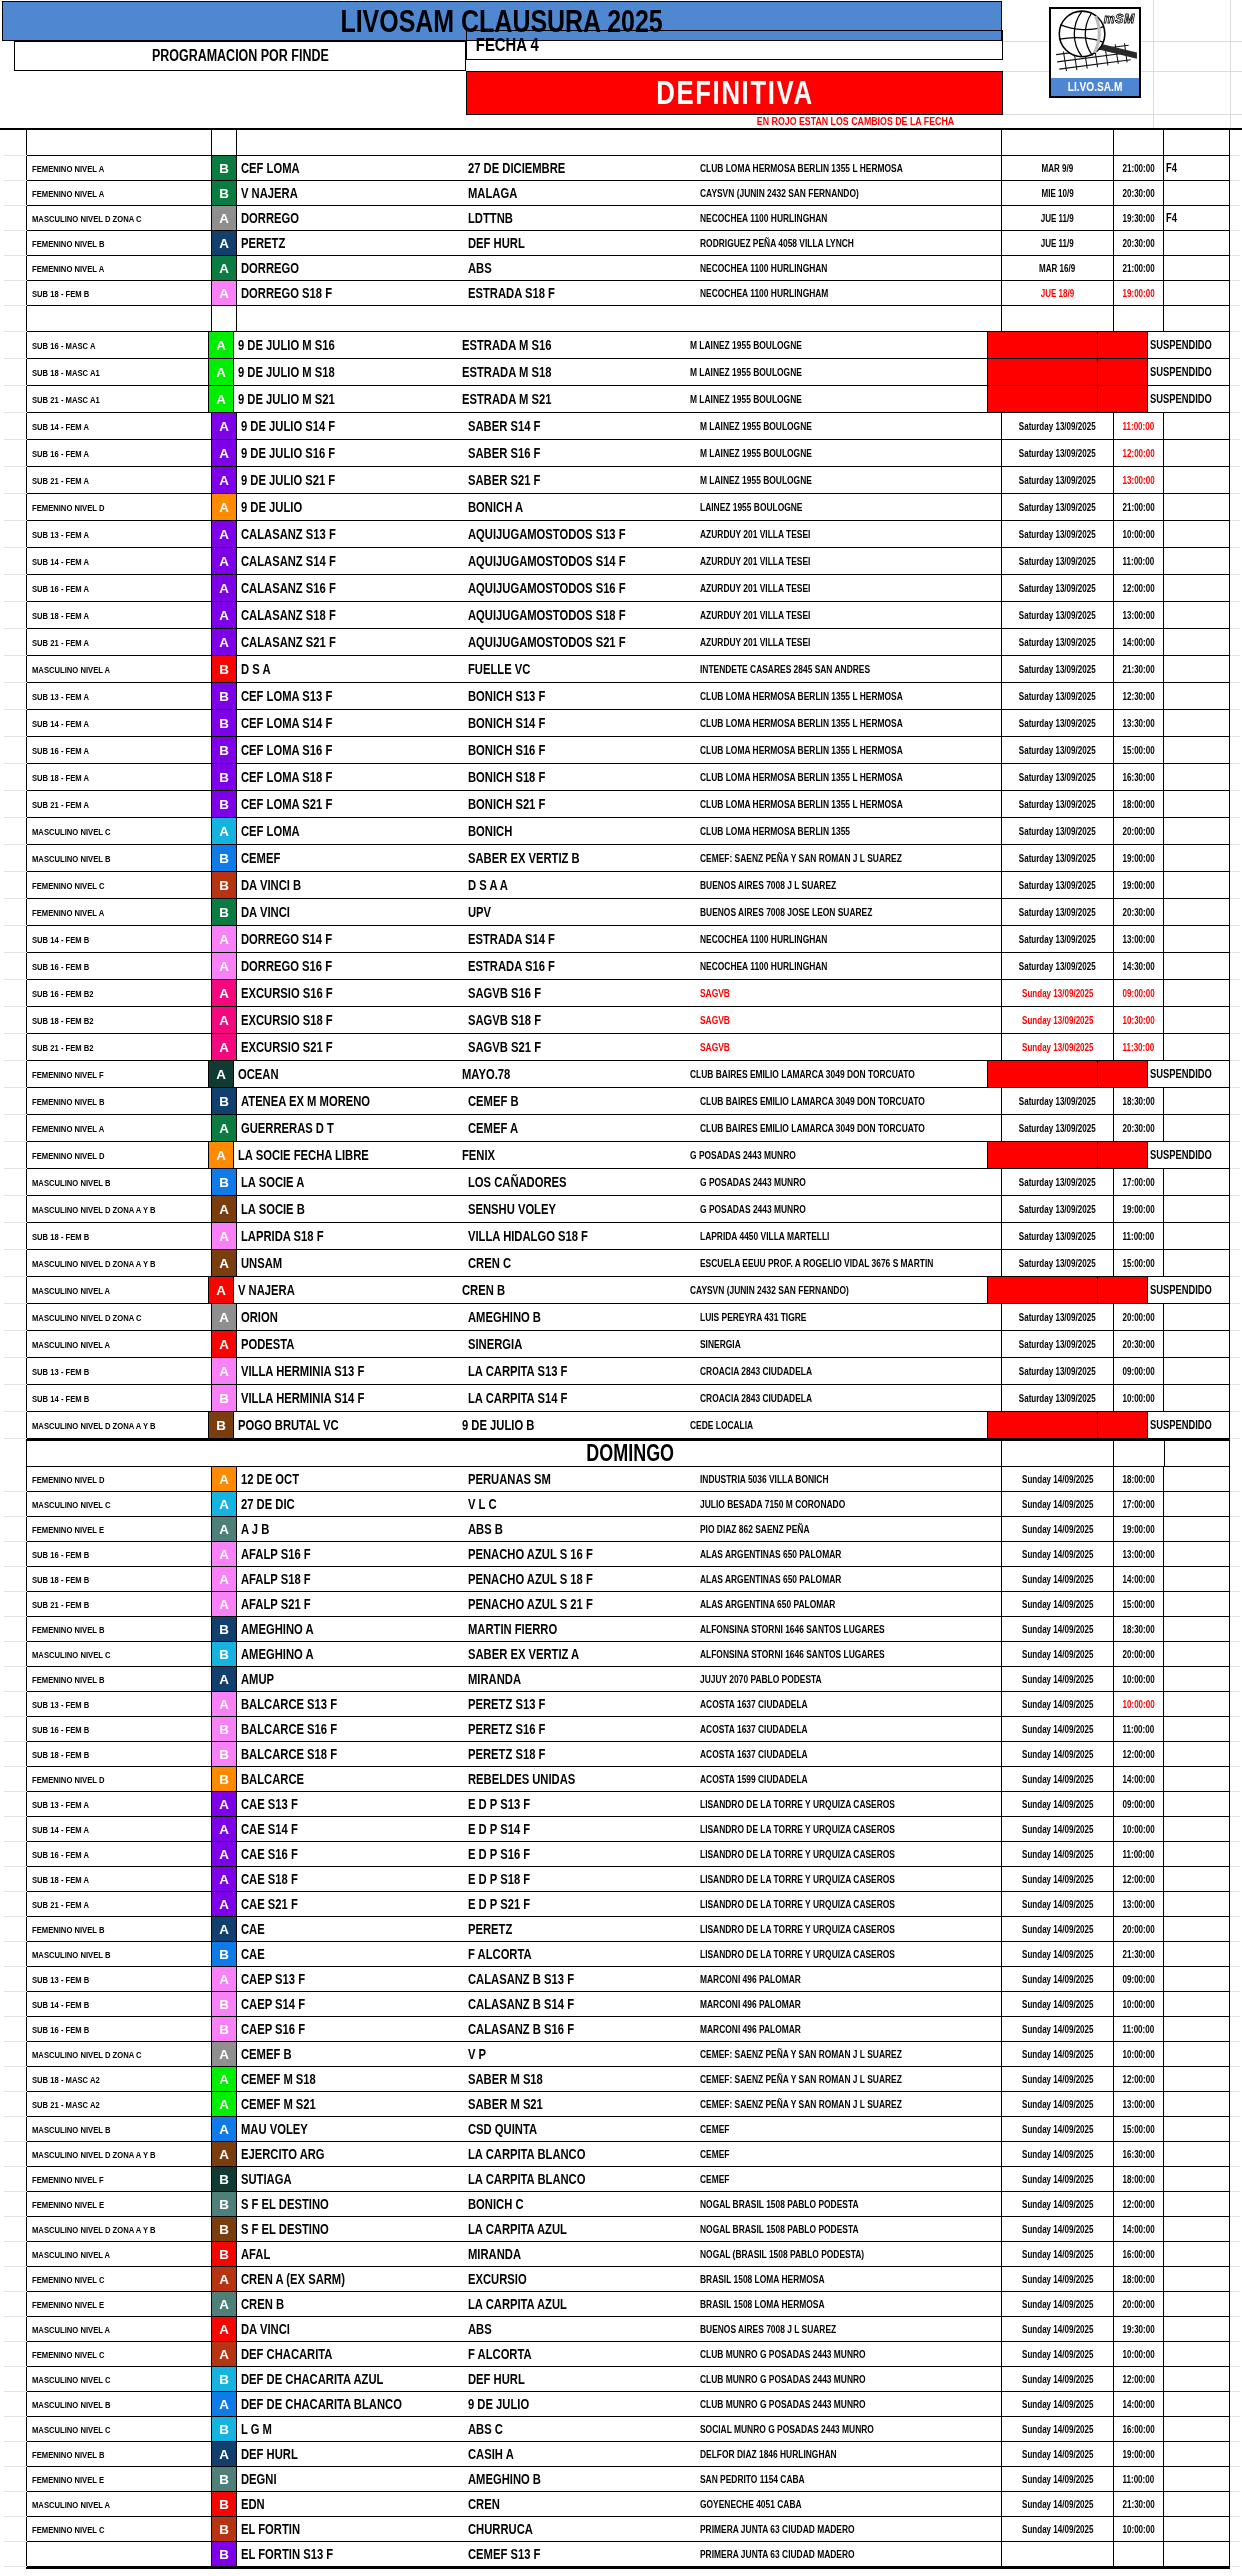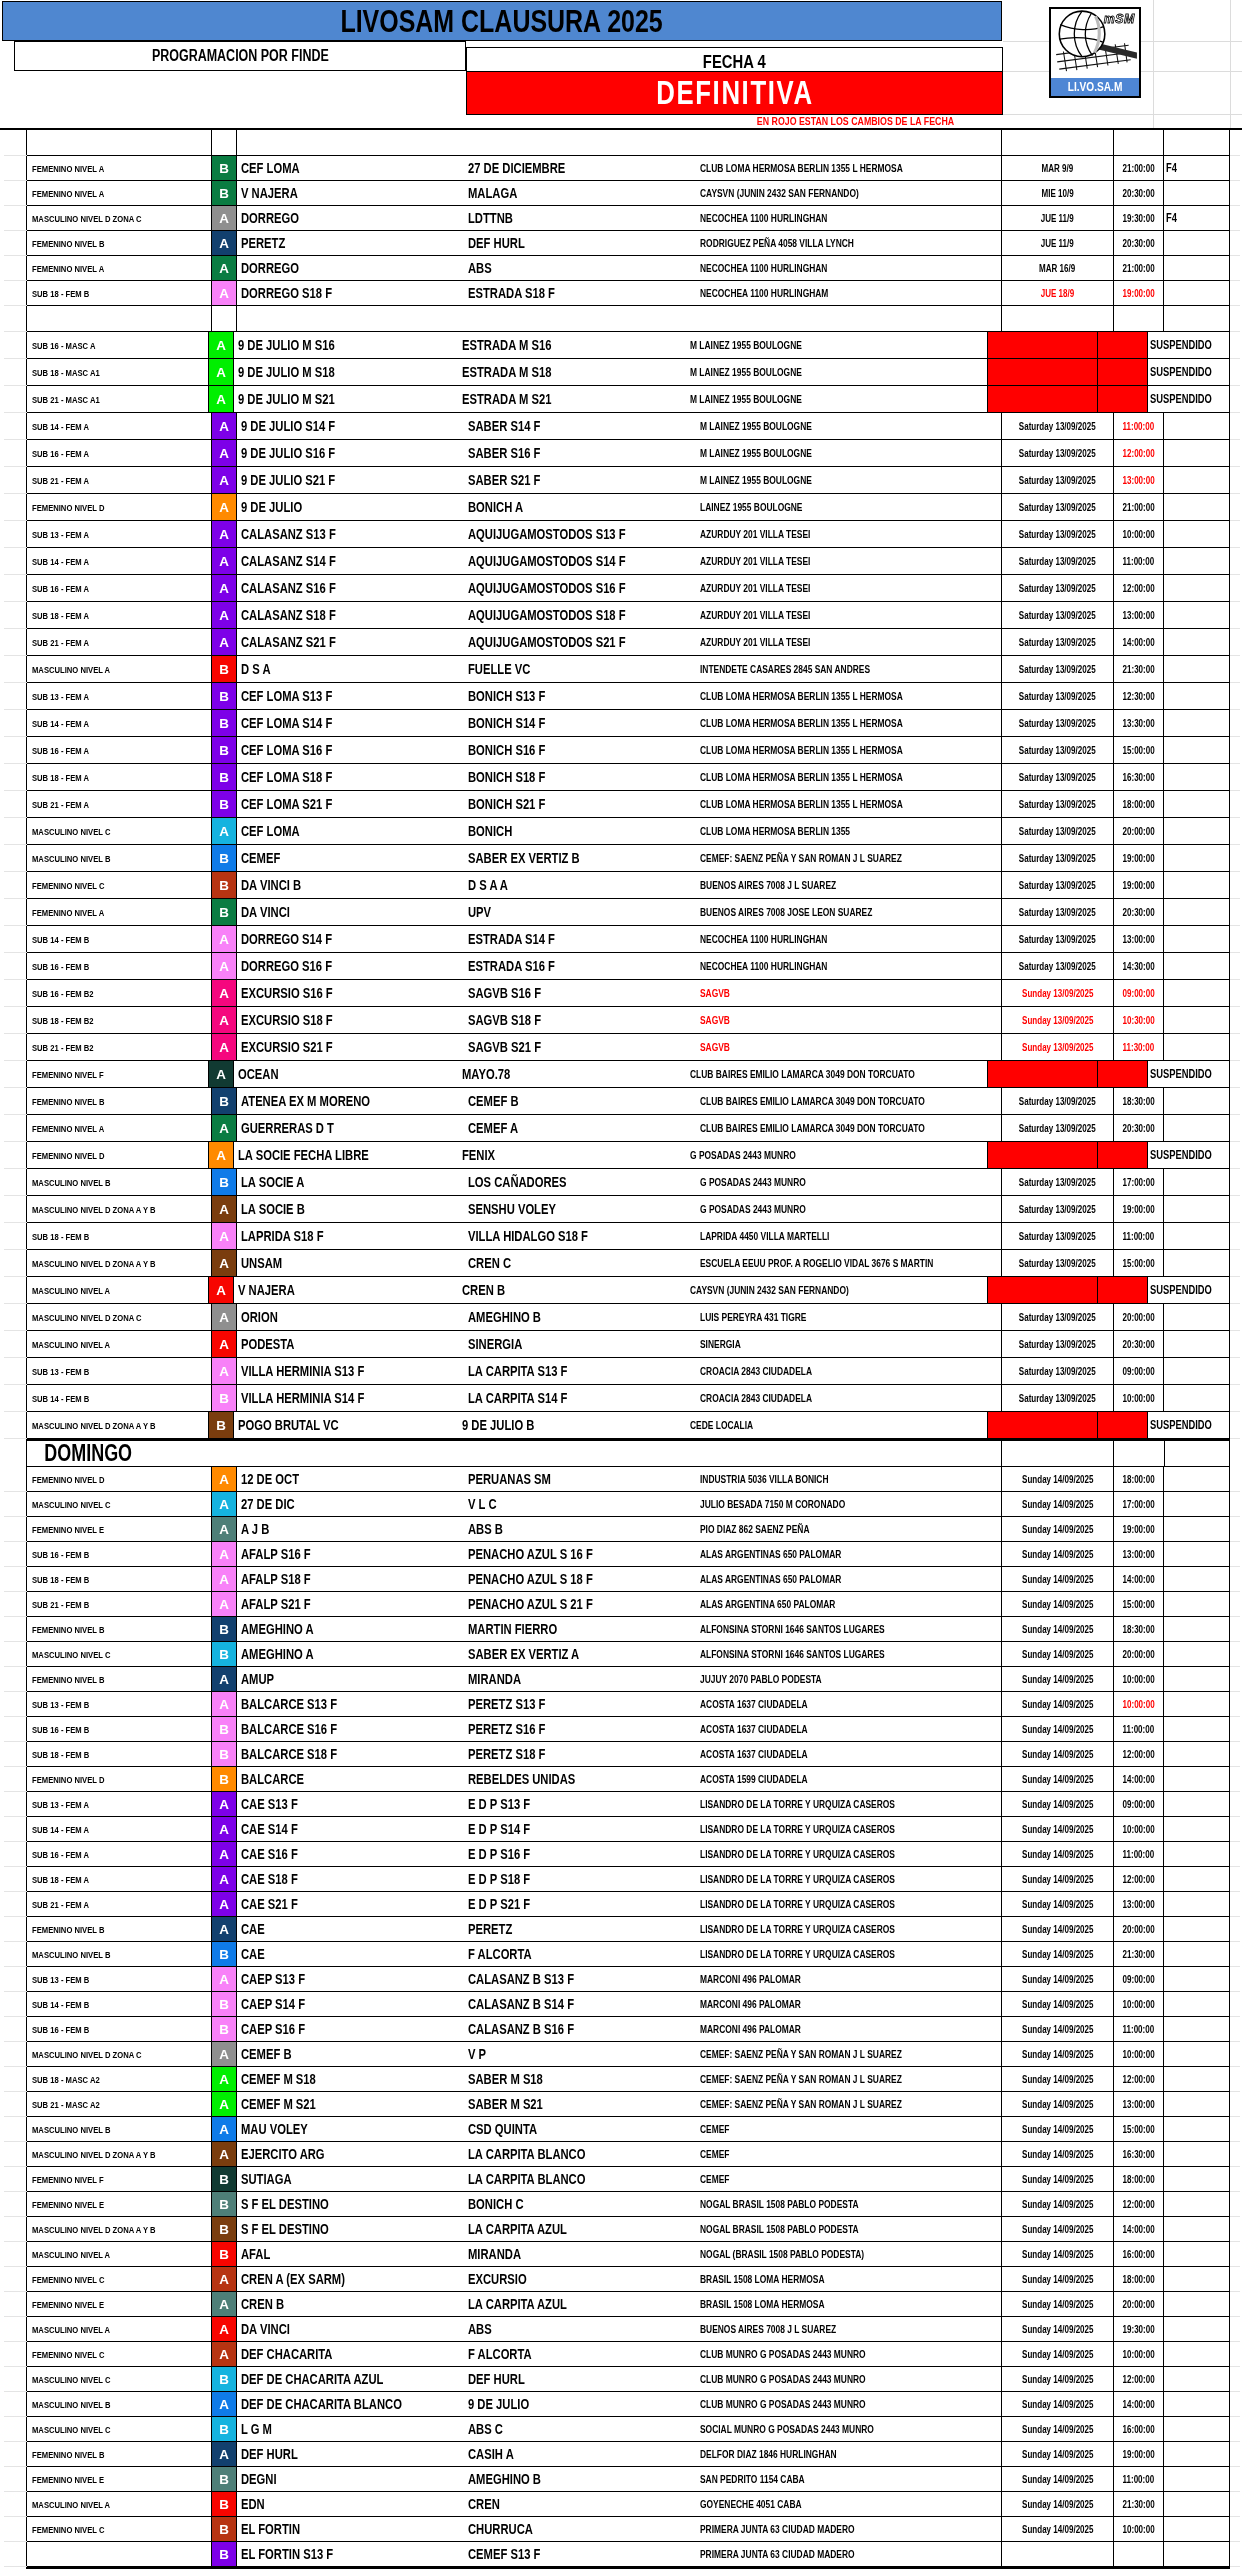--- a/index.html
+++ b/index.html
@@ -8,22 +8,22 @@
   .cn {display:inline-block;transform:scaleX(.78);transform-origin:0 50%;white-space:nowrap}
   .cnc{display:inline-block;transform:scaleX(.78);transform-origin:50% 50%;white-space:nowrap}
   .red{color:#FF0000}
 
   
   #titlebar{position:absolute;left:1.5px;top:1px;width:1000px;height:40px;background:#4F87D0;
             border:1px solid #000;box-sizing:border-box;display:flex;align-items:center;justify-content:center}
   #titlebar span{font-size:32px}
   #progcell{position:absolute;left:14.4px;top:41px;width:452px;height:30px;border:1px solid #000;
             box-sizing:border-box;display:flex;align-items:center;justify-content:center;font-size:16px}
-  #fechacell{position:absolute;left:466px;top:47px;width:537px;height:30px;border:1px solid #000;
-            box-sizing:border-box;display:flex;align-items:center;justify-content:center;font-size:19px}
+  #fechacell{position:absolute;left:466px;top:30px;width:537px;height:30px;border:1px solid #000;
+            box-sizing:border-box;display:flex;align-items:center;font-size:19px}
   #defcell{position:absolute;left:466px;top:71px;width:537px;height:44px;background:#FF0000;color:#fff;
             border:1px solid #000;box-sizing:border-box;display:flex;align-items:center;justify-content:center;
             font-size:33px;letter-spacing:2.1px}
   #rednote{position:absolute;left:466px;top:115px;width:516px;text-align:right;color:#FF0000;font-size:11.3px}
   .gl{position:absolute;background:#DCDCDC}
   #divider{position:absolute;left:0;top:128px;width:1242px;height:2.1px;background:#000}
 
   
   #logo{position:absolute;left:1049px;top:6.7px;width:92px;height:91px;border:2.1px solid #000;
         background:#fff;box-sizing:border-box}
@@ -32,21 +32,21 @@
   #logo .msm{position:absolute;right:4.1px;top:3.1px;font-size:12.4px;font-style:italic;color:#fff;
         -webkit-text-stroke:0.8px #000;letter-spacing:0.5px}
   #logo svg{position:absolute;left:0;top:0}
 
   
   #table{position:absolute;left:26px;top:130px;width:1204px;box-sizing:border-box;
          border-left:0.5px solid #000;border-right:0.5px solid #000;border-bottom:2.1px solid #000}
   .band{position:relative;height:25px;border-bottom:1px solid #000;display:flex;align-items:center;
         justify-content:center;font-size:23px}
   .band.s1{height:26px;border-top:2.1px solid #000}
-  .band.s2{height:25px;border-top:2.1px solid #000;justify-content:flex-start;padding-left:5.2px}
+  .band.s2{height:25px;border-top:2.1px solid #000;justify-content:center;padding-left:5.2px}
   .band .vl{position:absolute;top:0;bottom:0;width:0.5px;background:#000}
   .vl.v1{left:974px}.vl.v2{left:1086px}.vl.v3{left:1137px}
 
   .r{display:flex;border-bottom:0.5px solid #000;position:relative}
   .sec0{height:24px}.sec1{height:26px}.sec2{height:24px}.blank{height:25px}
   .r::before{content:"";position:absolute;left:-23px;width:23px;bottom:-0.5px;height:0.5px;background:#E4E4E4}
   .r::after{content:"";position:absolute;right:-10.8px;width:10.3px;bottom:-0.5px;height:0.5px;background:#E4E4E4}
   .c{display:flex;align-items:center;box-sizing:border-box;overflow:hidden}
   .cat  {width:185px;padding-left:4.6px;border-right:0.5px solid #000;font-size:9.8px}
   .badge{width:25px;justify-content:center;border-right:0.5px solid #000;color:#fff;font-size:13.4px}

